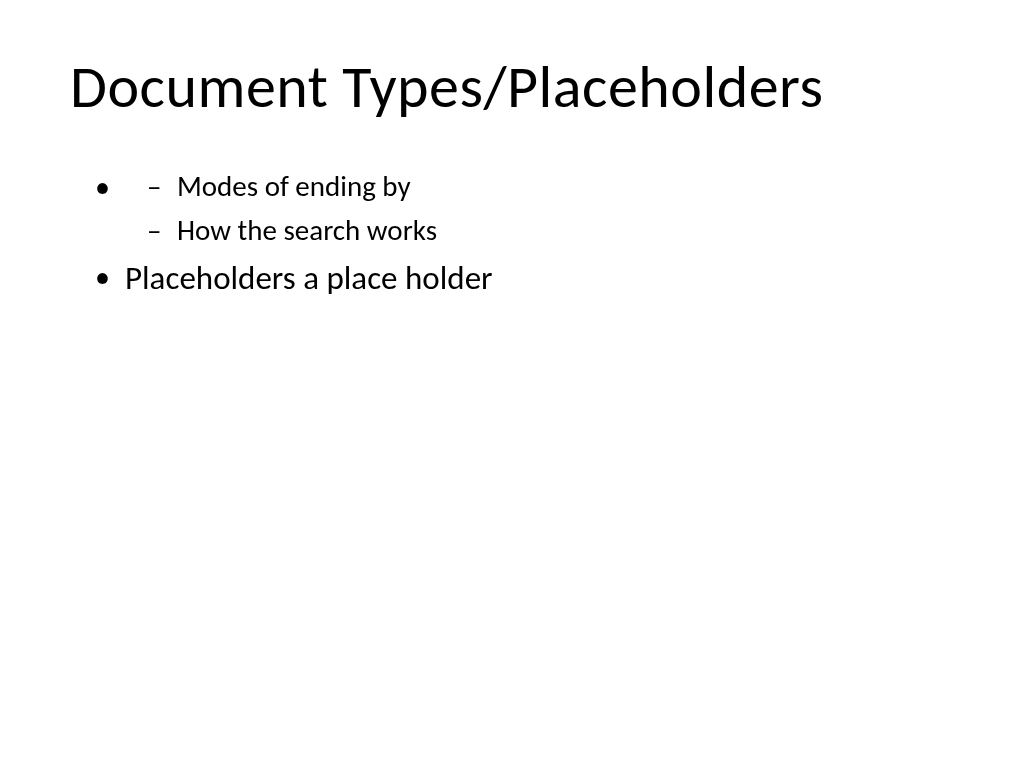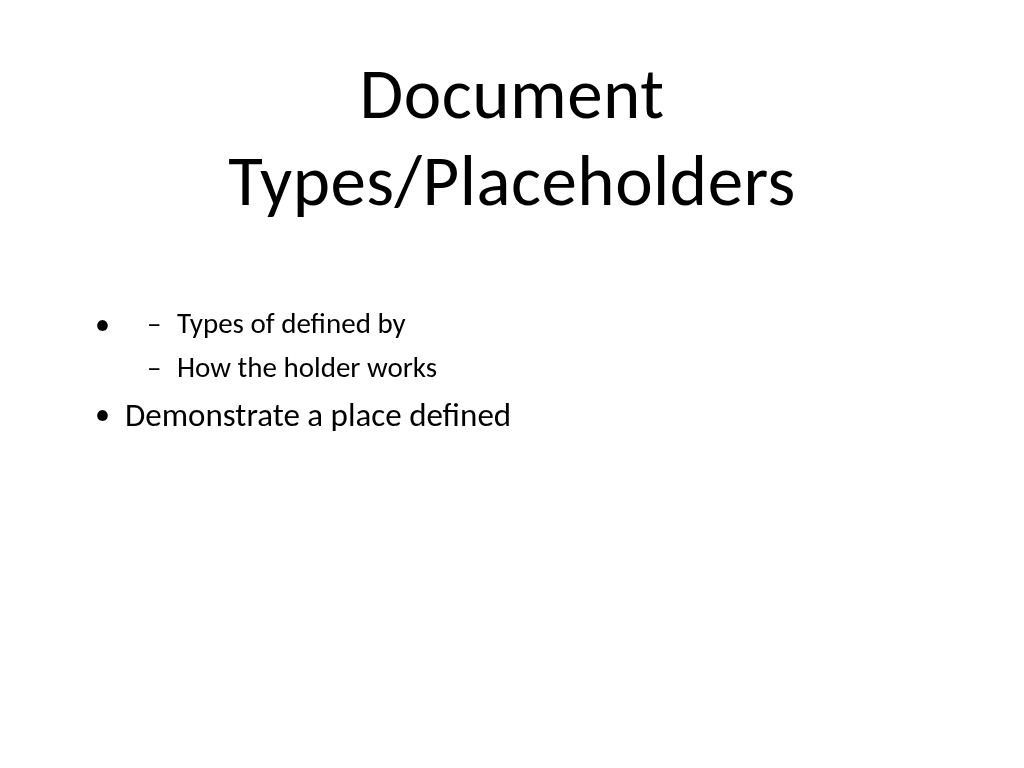--- a/index.html
+++ b/index.html
@@ -14,24 +14,24 @@
       font-family: Calibri, "Segoe UI", Arial, sans-serif;
       color: #000000;
       overflow: hidden;
     }
     .slide {
       width: 100%;
       height: 100%;
       padding: 50px 70px 60px 70px;
     }
     .title {
-      font-size: 71px;
+      font-size: 60px;
       font-weight: 400;
-      text-align: center;
-      margin-bottom: 78px;
+      text-align: left;
+      margin-bottom: 42px;
       letter-spacing: 0.5px;
     }
     .content {
       padding-left: 25px;
     }
     ul.level1 {
       list-style: none;
     }
     ul.level1 > li {
       font-size: 33px;
@@ -69,25 +69,25 @@
 </head>
 <body>
 
 <div class="slide">
   <h1 class="title">Document Types/Placeholders</h1>
   <div class="content">
     <ul class="level1">
       <li>
         <ul class="level2">
           <li>
-            <span>Types of defined by</span>
+            <span>Modes of ending by</span>
           </li>
           <li>
-            <span>How the holder works</span>
+            <span>How the search works</span>
           </li>
         </ul>
       </li>
       <li>
-        <span>Demonstrate a place defined</span>
+        <span>Placeholders a place holder</span>
       </li>
     </ul>
   </div>
 </div>
 
 </body></html>

